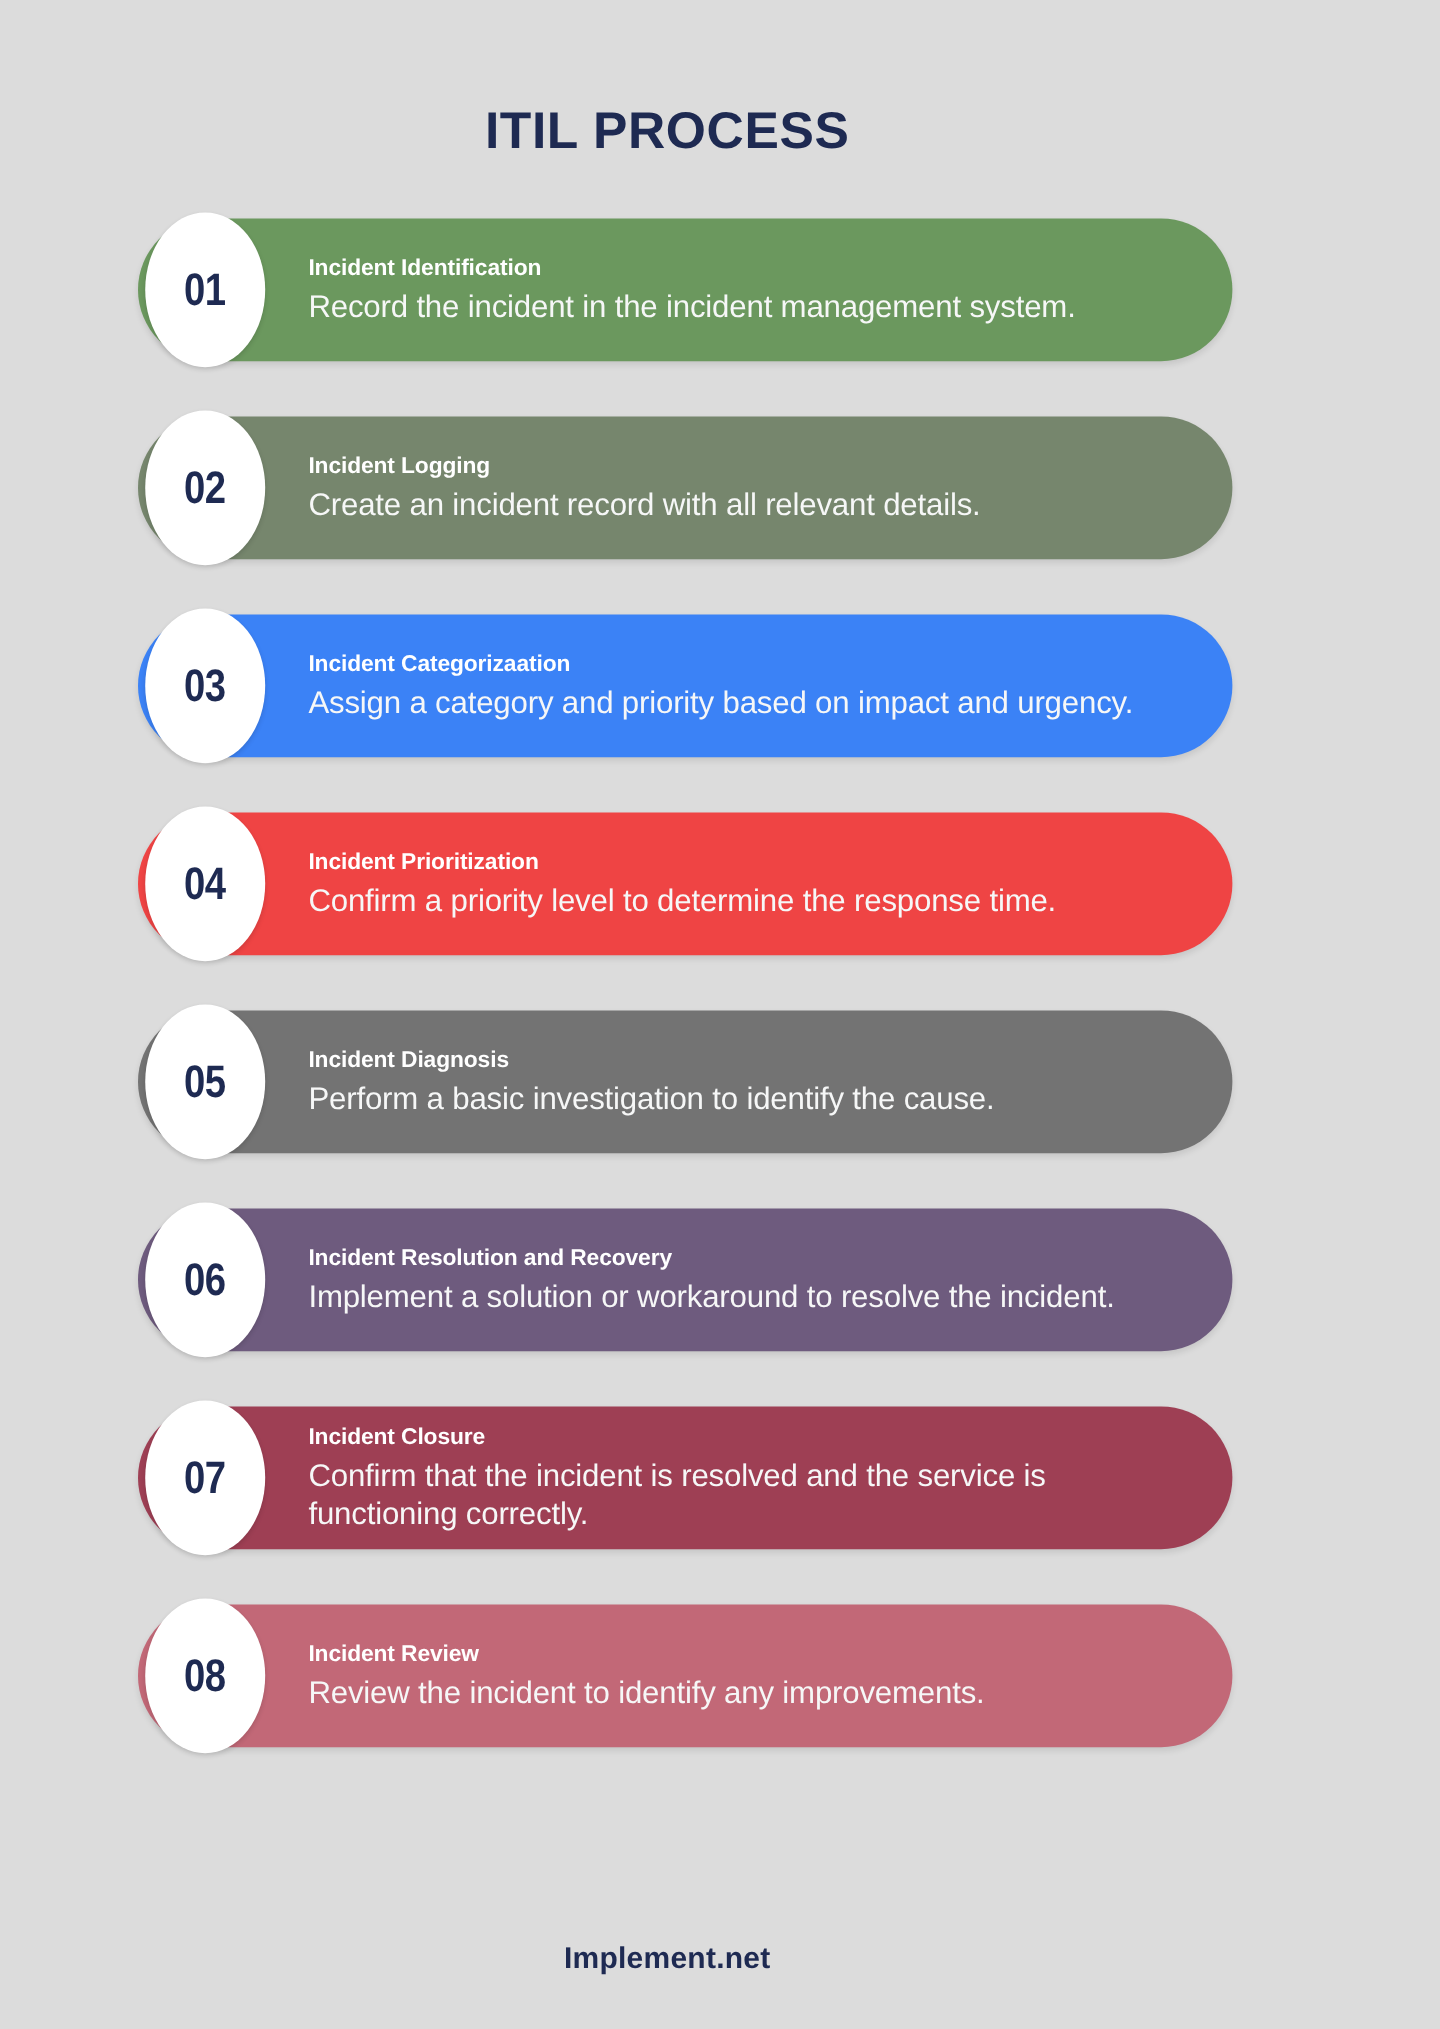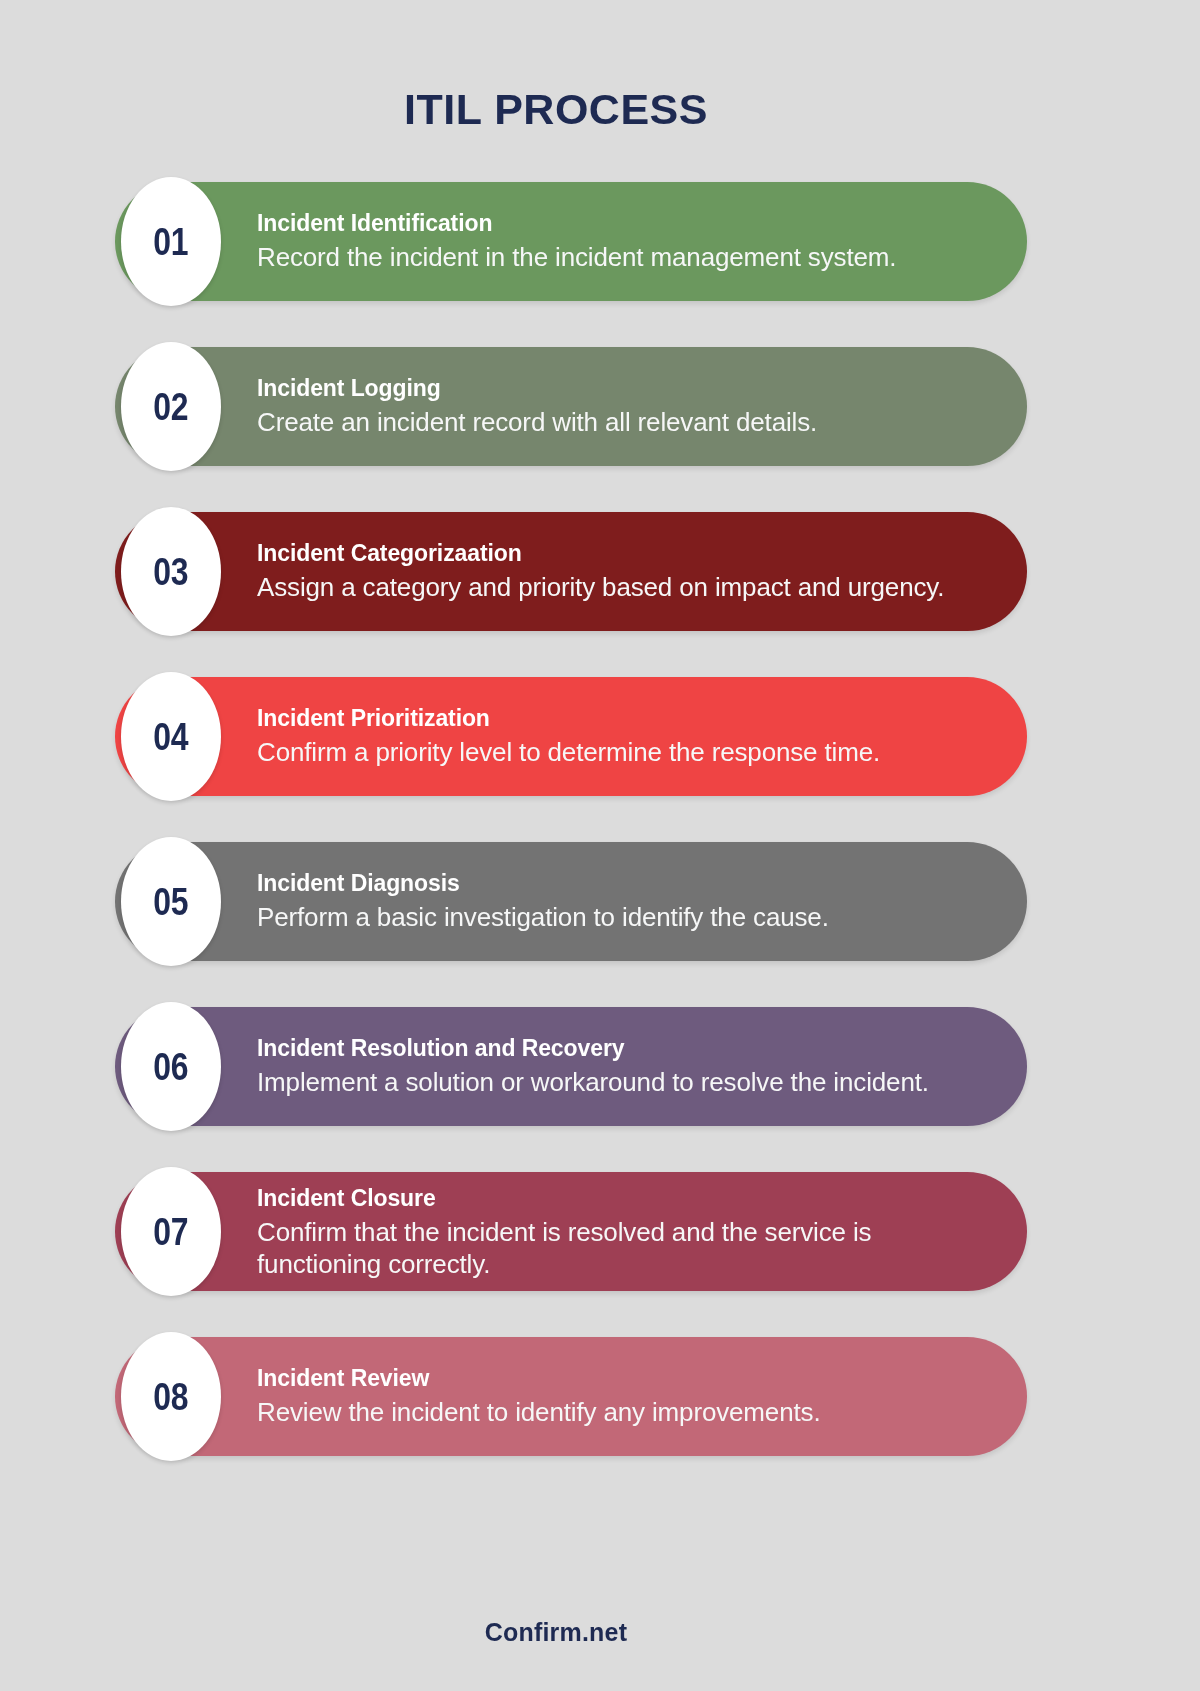--- a/index.html
+++ b/index.html
@@ -76,21 +76,21 @@
   .step-text {
     position:absolute;
     left:142px;
     right:40px;
     top:50%;
     transform:translateY(-50%);
   }
 
   .step-title {
     color:#ffffff;
-    font-size:23px;
+    font-size:19px;
     font-weight:bold;
     line-height:1.22;
     letter-spacing:-0.1px;
   }
 
   .step-desc {
     color:#f6f7f7;
     font-size:26px;
     font-weight:normal;
     line-height:1.28;
@@ -136,21 +136,21 @@
     <div class="step" style="background: rgb(118, 134, 109);">
       <div class="badge">
         <span class="badge-num">02</span>
       </div>
       <div class="step-text">
         <div class="step-title">Incident Logging</div>
         <div class="step-desc">Create an incident record with all relevant details.</div>
       </div>
     </div>
 
-    <div class="step" style="background: #7f1d1d;">
+    <div class="step" style="background: #3b82f6;">
       <div class="badge">
         <span class="badge-num">03</span>
       </div>
       <div class="step-text">
         <div class="step-title">Incident Categorizaation</div>
         <div class="step-desc">Assign a category and priority based on impact and urgency.</div>
       </div>
     </div>
 
     <div class="step" style="background: #ef4444;">
@@ -198,15 +198,15 @@
         <span class="badge-num">08</span>
       </div>
       <div class="step-text">
         <div class="step-title">Incident Review</div>
         <div class="step-desc">Review the incident to identify any improvements.</div>
       </div>
     </div>
 
   </div>
 
-  <div class="footer" style="color: rgb(30, 42, 82);">Confirm.net</div>
+  <div class="footer" style="color: rgb(30, 42, 82);">Implement.net</div>
 
 </div>
 
 </body></html>

